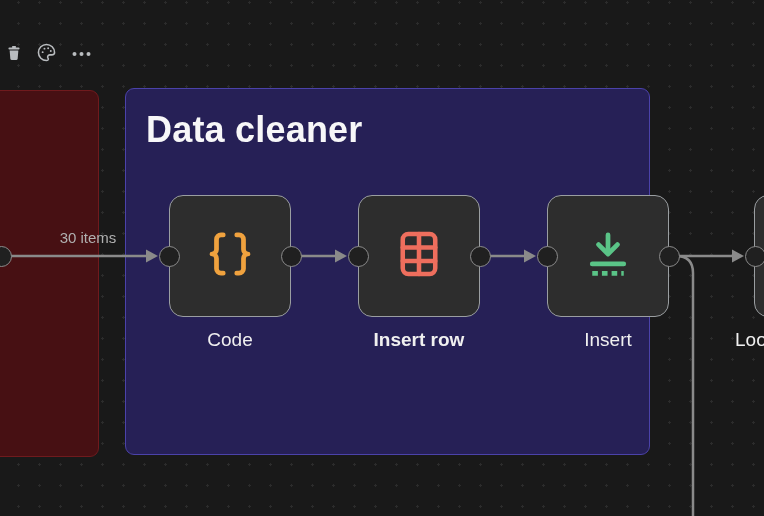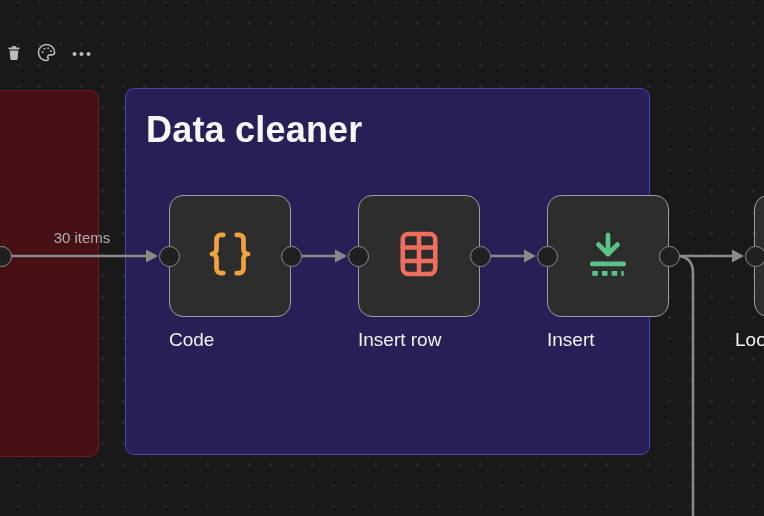--- a/index.html
+++ b/index.html
@@ -39,21 +39,21 @@
     position: absolute; left: 20px; top: 20px;
     font-size: 36px; font-weight: 700;
     color: var(--title-text, #f7f7f8);
     letter-spacing: 0.2px;
   }
   
   svg.edges { position: absolute; left: 0; top: 0; }
   .edge-line { stroke: var(--edge, #8a8a8a); stroke-width: 2.5; fill: none; }
   .edge-arrow { fill: var(--edge, #8a8a8a); }
   .edge-label {
-    position: absolute; left: 30px; top: 229px; width: 104px;
+    position: absolute; left: 36px; top: 229px; width: 104px;
     text-align: center; font-size: 15px;
     color: var(--edge-label-text, #b0b0b0);
   }
   
   .node {
     position: absolute; top: 195px; width: 122px; height: 122px;
     background: var(--node-fill, #2d2d2d);
     border: 1.5px solid var(--node-border, #9a9ea1);
     border-radius: 14px;
     box-sizing: border-box;
@@ -63,21 +63,21 @@
   .connector {
     position: absolute; top: 245.5px; width: 21px; height: 21px;
     background: var(--connector-fill, #202020);
     border: 1.5px solid var(--connector-border, #8b8b8b);
     border-radius: 50%;
     box-sizing: border-box;
     cursor: pointer;
   }
   .node-label {
     position: absolute; top: 329px; width: 122px;
-    text-align: left; font-size: 19px;
+    text-align: center; font-size: 19px;
     color: var(--label-text, #f0f0f0);
     white-space: nowrap;
   }
   .node-label.clipped { width: auto; text-align: left; }
 </style>
 </head>
 <body>
 
 <div class="canvas">
 
@@ -179,17 +179,17 @@
   <div class="connector" style="left:-9.5px;"></div>
   <div class="connector" style="left:158.5px;"></div>
   <div class="connector" style="left:280.5px;"></div>
   <div class="connector" style="left:347.5px;"></div>
   <div class="connector" style="left:469.5px;"></div>
   <div class="connector" style="left:536.5px;"></div>
   <div class="connector" style="left:658.5px;"></div>
   <div class="connector" style="left:744.5px;"></div>
 
   <div class="node-label" style="left:169px;">Code</div>
-  <div class="node-label" style="left:358px;">Insert row</div>
+  <div class="node-label" style="left:358px;font-weight:bold;">Insert row</div>
   <div class="node-label" style="left:547px;">Insert</div>
   <div class="node-label clipped" style="left:735px;">Loo</div>
 
 </div>
 
 </body></html>

